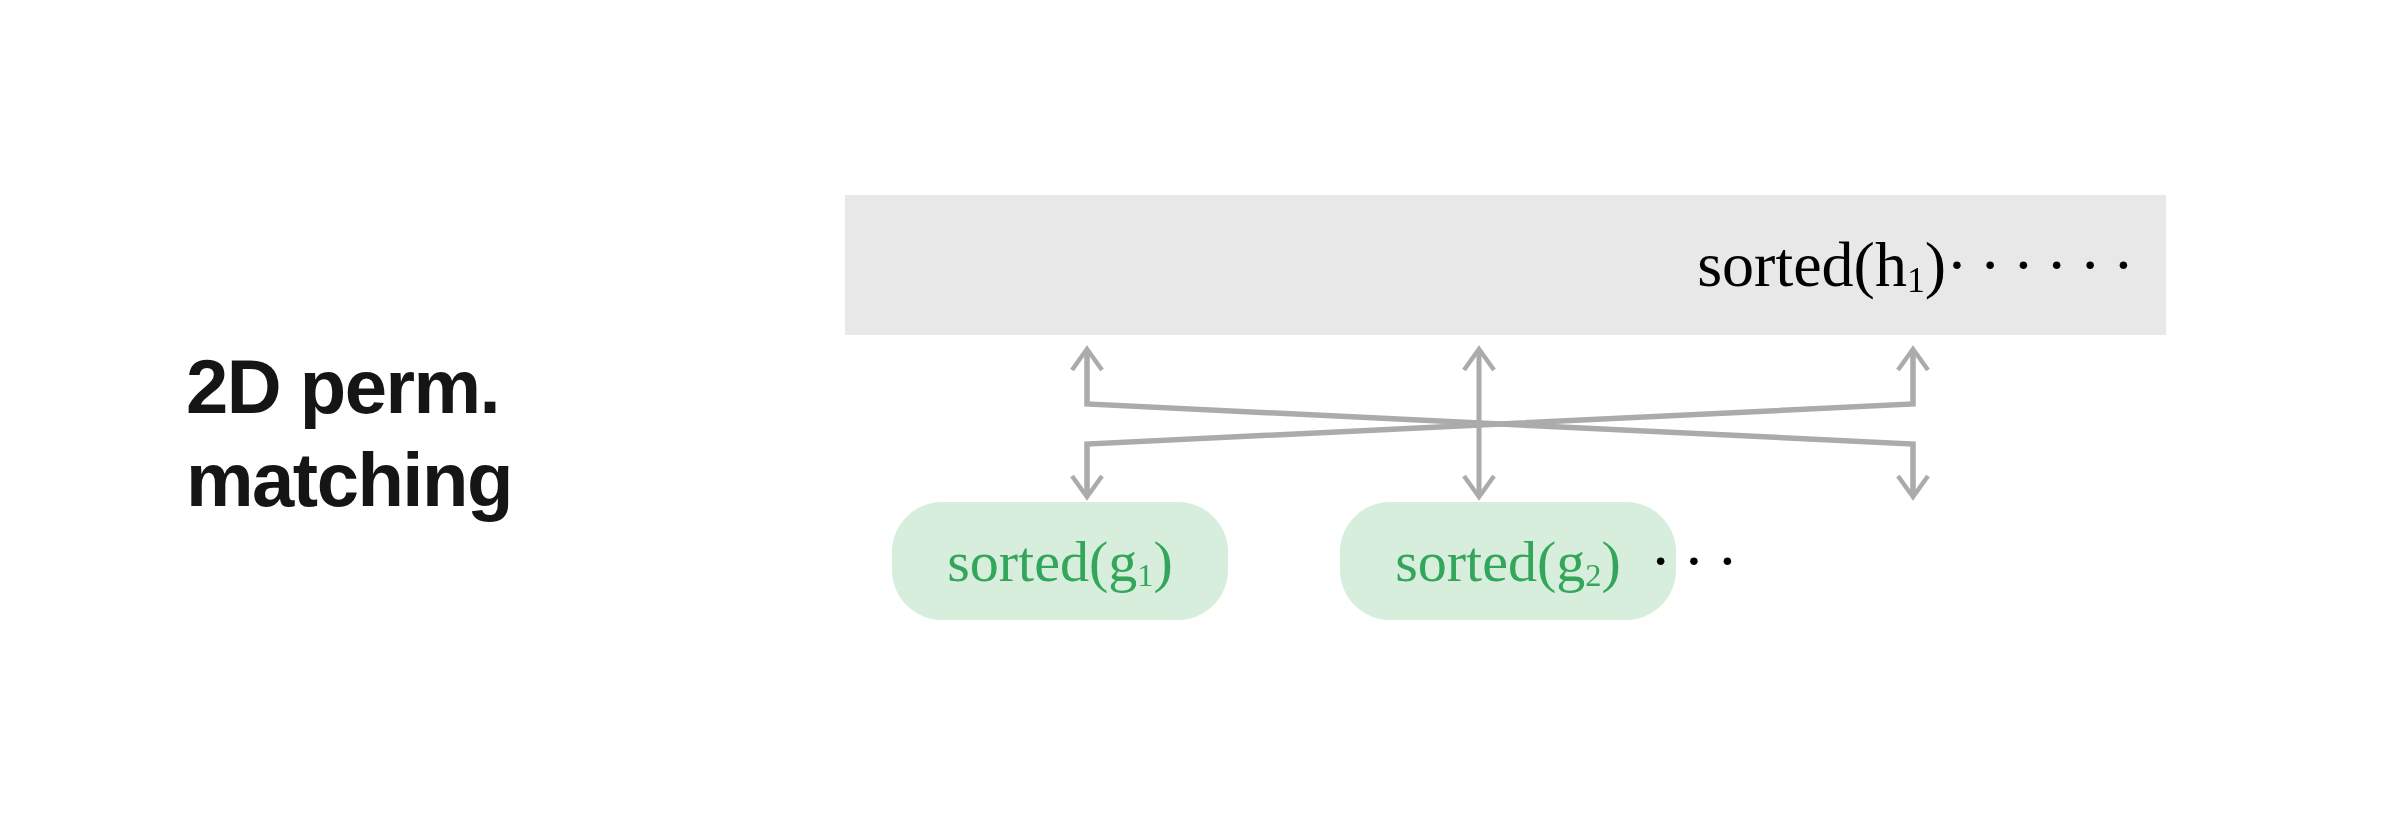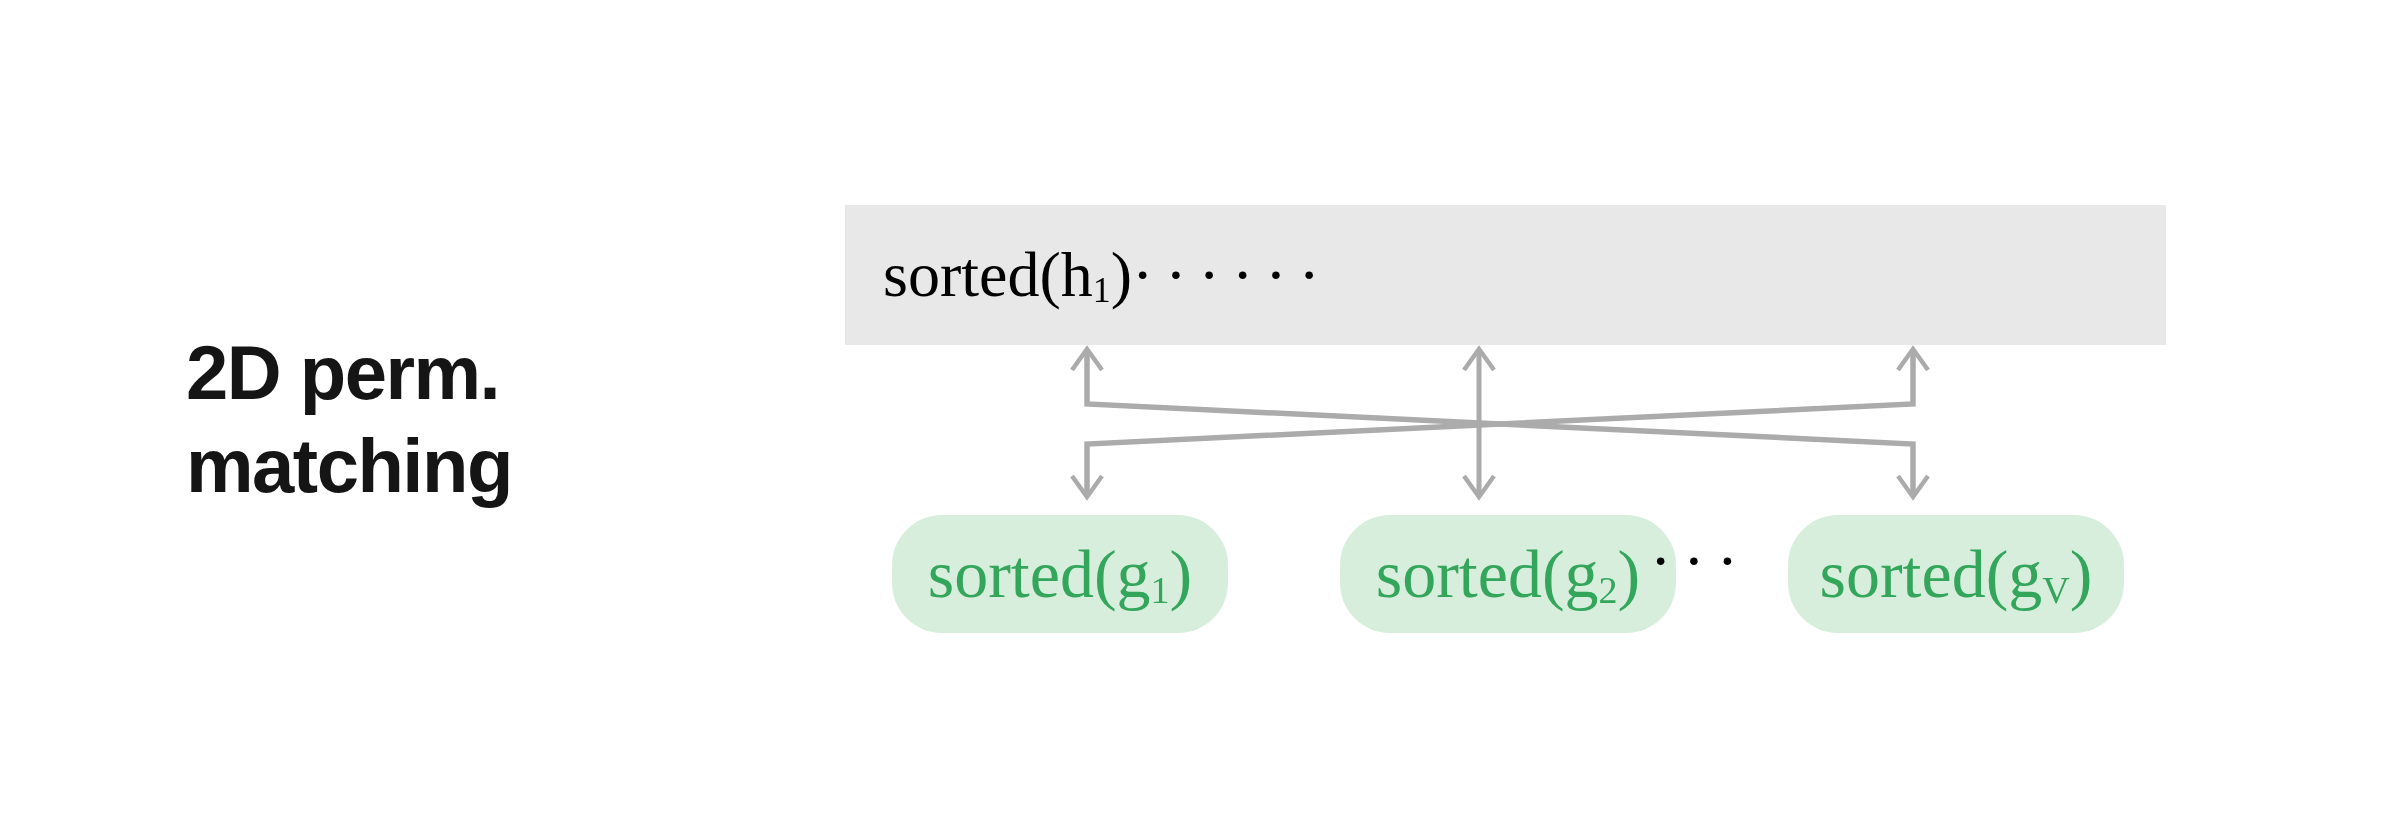--- a/index.html
+++ b/index.html
@@ -1,44 +1,44 @@
 <!DOCTYPE html>
 <html><head>
 <meta charset="utf-8">
 <style>
   html,body { margin:0; padding:0; background:#ffffff; }
   .canvas {
     position:relative; width:2400px; height:834px; background:#ffffff;
     font-family:"Liberation Serif", serif; overflow:hidden;
   }
   .row-label {
-    position:absolute; left:186px; top:326px;
+    position:absolute; left:186px; top:340px;
     font-family:"Liberation Sans", sans-serif;
     font-weight:600; font-size:76px; line-height:93px; letter-spacing:-1.5px;
     color:#151515; white-space:pre-line;
   }
   .top-box {
-    position:absolute; left:845px; top:205px; width:1321px; height:140px;
+    position:absolute; left:845px; top:195px; width:1321px; height:140px;
     background:#e8e8e8;
-    display:flex; align-items:center; justify-content:flex-start;
-    padding:0 38px; box-sizing:border-box;
+    display:flex; align-items:center; justify-content:flex-end;
+    padding:0 20px; box-sizing:border-box;
     font-size:64px; color:#000000;
   }
   .tok { white-space:nowrap; }
   .tok sub {
     font-size:0.56em; line-height:0; vertical-align:baseline;
     position:relative; top:0.18em;
   }
   .dots { letter-spacing:12px; color:#000000; white-space:nowrap; }
   .arrows { position:absolute; left:845px; top:345px; }
   .green-box {
     position:absolute; top:502px; height:118px; width:336px;
     background:#d8eedd; border-radius:50px;
     display:flex; align-items:center; justify-content:center;
-    font-size:68px; color:#34a65c;margin-top:13px;
+    font-size:58px; color:#34a65c;
   }
   .g1 { left:892px; }
   .g2 { left:1340px; }
   .g3 { left:1788px; }
   .bottom-dots {
     position:absolute; left:1645px; top:502px; width:110px; height:118px;
     display:flex; align-items:center; justify-content:center;
     font-size:64px;
   }
 </style>
@@ -79,17 +79,14 @@
   </div>
 
   <div class="green-box g2">
     <span class="tok"><span>sorted(g</span><sub>2</sub><span>)</span></span>
   </div>
 
   <div class="bottom-dots">
     <span class="dots">···</span>
   </div>
 
-  <div class="green-box g3">
-    <span class="tok"><span>sorted(g</span><sub>V</sub><span>)</span></span>
-  </div>
 
 </div>
 
 </body></html>

